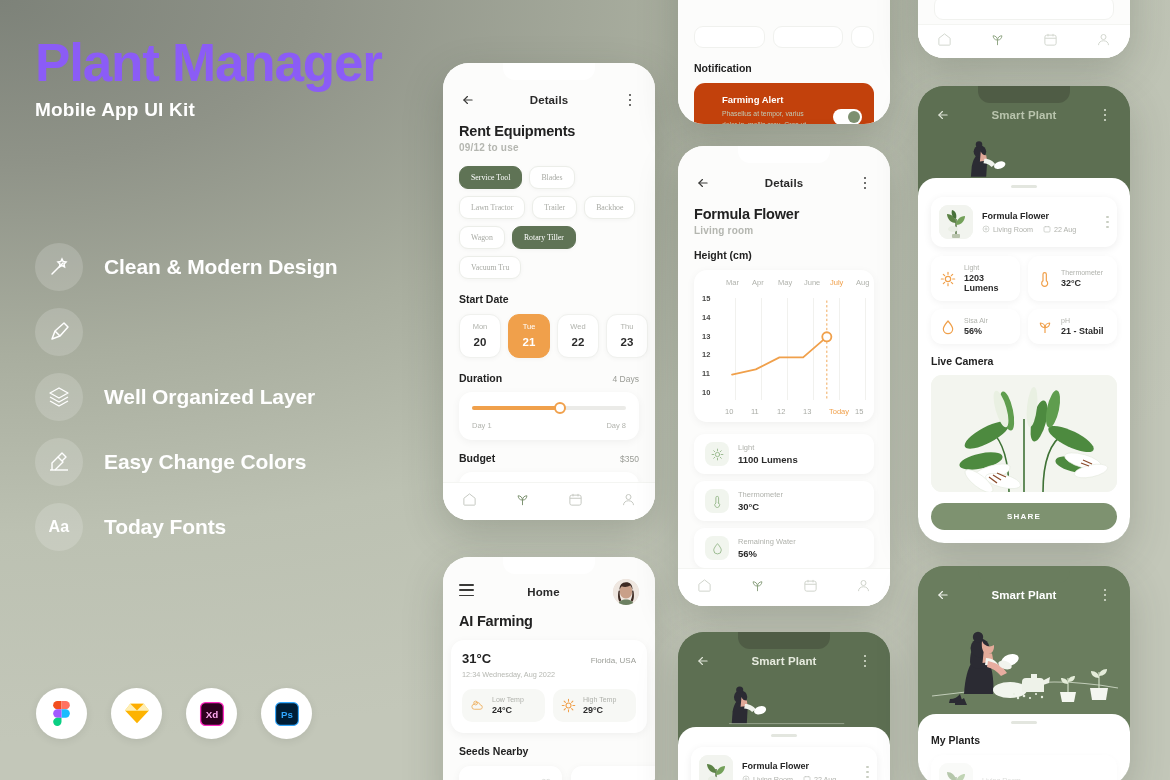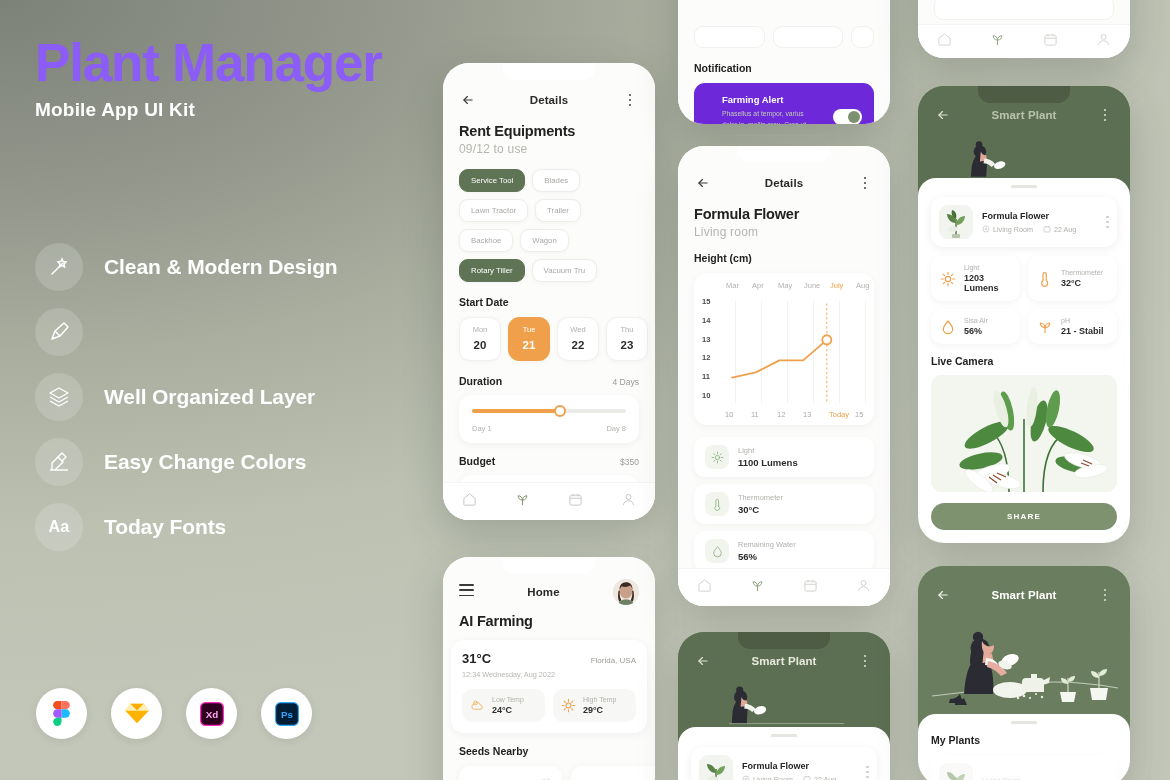--- a/index.html
+++ b/index.html
@@ -61,25 +61,25 @@
     padding:0 16px; height:34px; margin-top:20px;
   }
   .topbar .ttl { font-size:11.5px; font-weight:700; color:#2a2a2a; letter-spacing:.1px; }
   .icobtn { width:18px; height:18px; display:flex; align-items:center; justify-content:center; }
   .dots3 { display:flex; flex-direction:column; gap:2.4px; align-items:center; }
   .dots3 i { width:2.6px; height:2.6px; border-radius:50%; background:#40403e; display:block; }
   .dots3.light i { background:#dfe4d7; }
   .dots3.vlight i { background:#c9cec2; }
 
   .h1 { font-size:14.5px; font-weight:700; color:#222; letter-spacing:-.2px; }
-  .sub { font-size:12px; color:#b4b6b0; margin-top:3px; letter-spacing:.2px; }
+  .sub { font-size:10px; color:#b4b6b0; margin-top:3px; letter-spacing:.2px;font-weight:bold; }
   .sec { font-size:10.5px; font-weight:700; color:#222; }
   .secval { font-size:8.5px; color:#9a9c96; }
 
-  .chips { display:flex; flex-wrap:wrap; gap:7px; }
+  .chips { display:flex; flex-wrap:wrap; gap:7px;font-family:Liberation Serif, serif; }
   .chip {
     border-radius:9px; background:#fff; border:1px solid #eceee9;
     padding:6px 11px; font-size:7.8px; color:#a8aaa4; white-space:nowrap;
     box-shadow:0 1px 4px rgba(0,0,0,.04);
   }
   .chip.on { background:#5f7355; color:#fff; border-color:#5f7355; }
 
   .days { display:flex; gap:7px; }
   .day {
     width:42px; border-radius:11px; background:#fff; border:1px solid #f0f1ee;
@@ -153,21 +153,21 @@
   .meta span { font-size:7.2px; color:#b0b2ac; display:flex; align-items:center; gap:3px; }
   .meta svg { width:8px; height:8px; }
 
   .sharebtn {
     background:#7e9270; color:#fff; border:none; border-radius:16px; height:27px;
     width:100%; font-size:8px; font-weight:700; letter-spacing:1.2px;
     font-family:"Liberation Sans", sans-serif;
   }
   .cam { border-radius:11px; overflow:hidden; background:#f4f6f1; position:relative; }
 
-  .alert { background:#6d28d9; border-radius:11px; padding:11px 28px; position:relative; }
+  .alert { background:#c2410c; border-radius:11px; padding:11px 28px; position:relative; }
   .alert-t { font-size:9.5px; font-weight:700; color:#fff; }
   .alert-b { font-size:6.8px; color:#c0cbb6; line-height:1.55; margin-top:4px; width:76%; }
   .toggle {
     position:absolute; right:12px; top:50%; transform:translateY(-50%);
     width:29px; height:16px; border-radius:9px; background:#fff;
   }
   .toggle i { position:absolute; right:2px; top:2px; width:12px; height:12px; border-radius:50%; background:#7d9070; display:block; }
 
   .wcard { background:#fff; border-radius:13px; padding:11px; box-shadow:0 2px 9px rgba(0,0,0,.05); }
   .wrow { display:flex; justify-content:space-between; align-items:baseline; }

